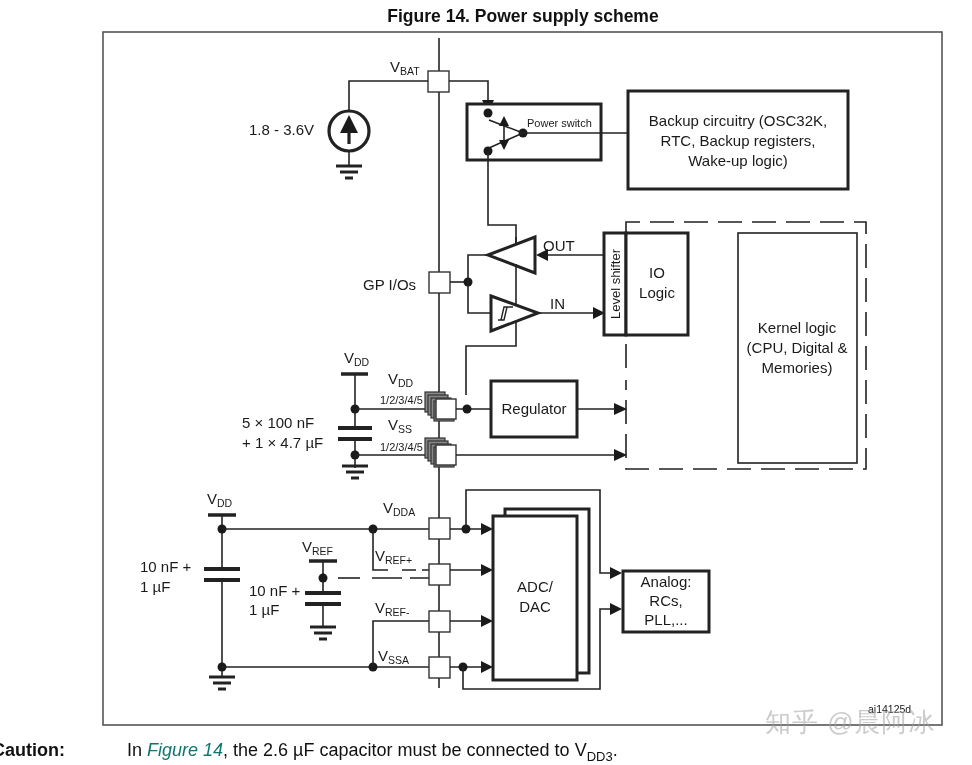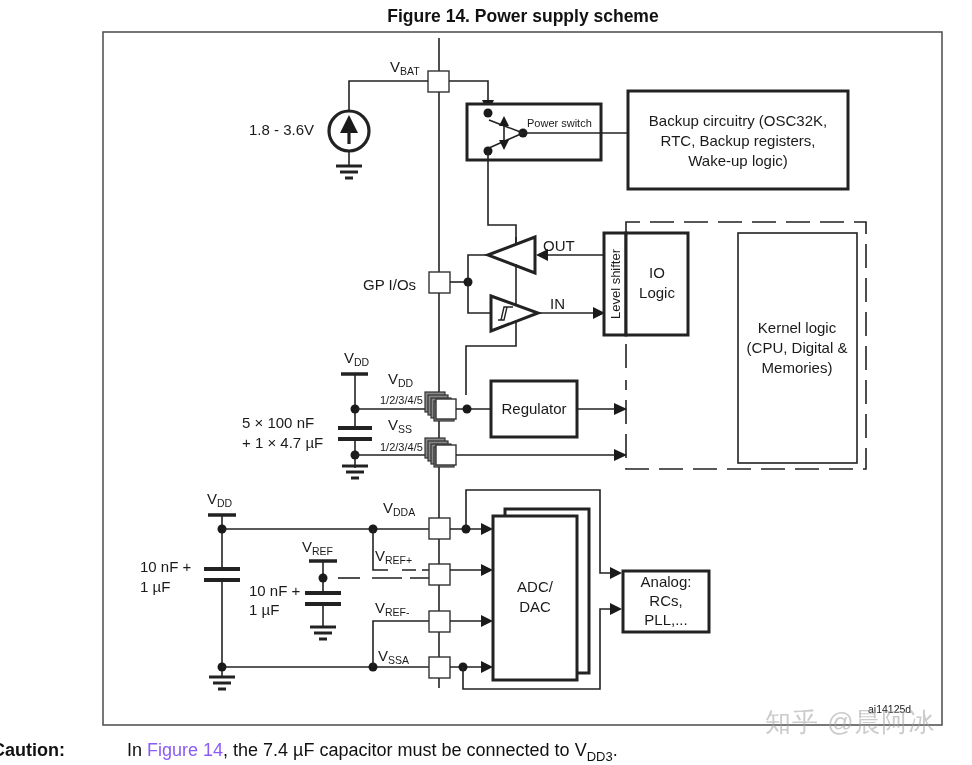--- a/index.html
+++ b/index.html
@@ -16,21 +16,21 @@
   .pad { stroke: #333; stroke-width: 1.4; fill: #fff; }
   .dot { fill: #1a1a1a; }
   .arr { fill: #1a1a1a; }
   .dash { stroke: #222; stroke-width: 1.6; fill: none; stroke-dasharray: 24 10; }
   .lbl { font-size: 15px; }
   .sm { font-size: 11px; }
   .sub { font-size: 10.5px; }
   #caution { position: absolute; left: 0; top: 740px; font-size: 18px; color: #111; white-space: nowrap; }
   #caution .cl { position: absolute; left: -8px; font-weight: bold; }
   #caution .ct { position: absolute; left: 127px; }
-  #caution .link { color: #8b5cf6; }
+  #caution .link { color: #0f766e; font-style: italic; }
   #caution sub { font-size: 13px; margin-top: 23px; }
   #watermark { position: absolute; left: 765px; top: 705px; font-size: 26px; color: rgba(160,160,160,0.55);
                letter-spacing: 1px; white-space: nowrap; }
 </style>
 </head>
 <body>
 
 <div id="fig-title">Figure 14. Power supply scheme</div>
 
 <svg id="diagram" width="972" height="765" viewBox="0 0 972 765">
@@ -247,14 +247,14 @@
     <text class="lbl" text-anchor="middle" x="666" y="625">PLL,...</text>
   </g>
 
   <text x="868" y="713" style="font-size:10.5px">ai14125d</text>
 </svg>
 
 <div id="watermark">知乎 @晨阿冰</div>
 
 <div id="caution">
   <span class="cl">Caution:</span>
-  <span class="ct"><span>In </span><span class="link">Figure 14</span><span>, the 7.4 µF capacitor must be connected to V</span><sub>DD3</sub><span>.</span></span>
+  <span class="ct"><span>In </span><span class="link">Figure 14</span><span>, the 2.6 µF capacitor must be connected to V</span><sub>DD3</sub><span>.</span></span>
 </div>
 
 </body></html>

